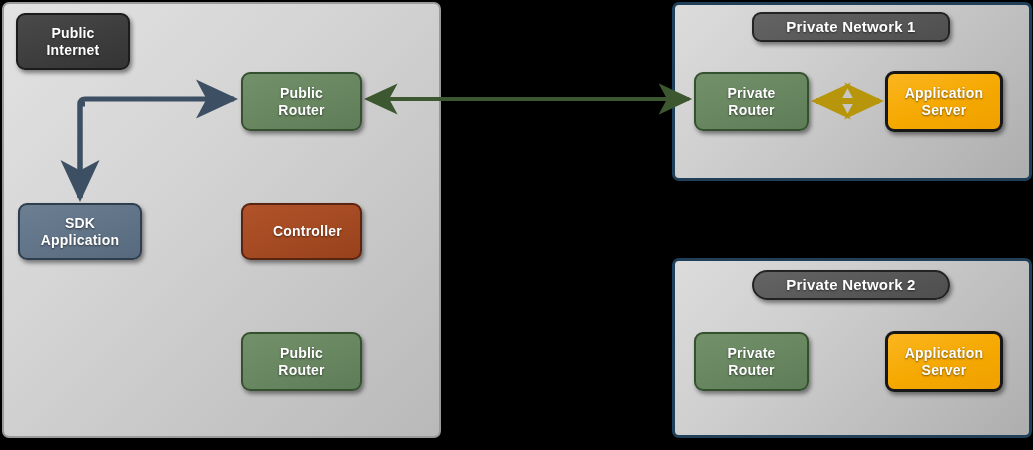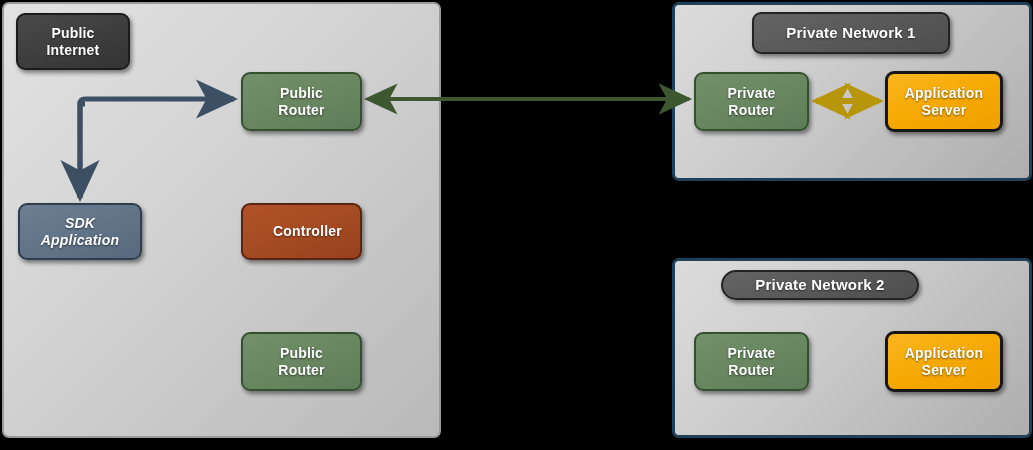--- a/index.html
+++ b/index.html
@@ -50,31 +50,31 @@
   .node-rust{
     background:linear-gradient(160deg,#b0522a 0%,#a44a22 55%,#97411c 100%);
     border:2px solid #5a2510;}
   .node-amber{
     background:linear-gradient(160deg,#fab520 0%,#f5a800 55%,#efa000 100%);
     border:3px solid #171717;color:#ffffff;}
 
   
   #n-public-internet{left:16px;top:13px;width:114px;height:57px;}
   #n-public-router-1{left:241px;top:72px;width:121px;height:59px;}
-  #n-sdk-application{left:18px;top:203px;width:124px;height:57px;font-style:italic;}
+  #n-sdk-application{left:18px;top:203px;width:124px;height:57px;}
   #n-controller{left:241px;top:203px;width:121px;height:57px;padding-left:12px;}
   #n-public-router-2{left:241px;top:332px;width:121px;height:59px;}
 
   
-  #n-pn1-title{left:752px;top:12px;width:198px;height:42px;}
+  #n-pn1-title{left:752px;top:12px;width:198px;height:30px;}
   #n-pn1-router{left:694px;top:72px;width:115px;height:59px;}
   #n-pn1-appserver{left:885px;top:71px;width:118px;height:61px;}
 
   
-  #n-pn2-title{left:721px;top:270px;width:198px;height:30px;border-radius:15px;}
+  #n-pn2-title{left:752px;top:270px;width:198px;height:30px;border-radius:15px;}
   #n-pn2-router{left:694px;top:332px;width:115px;height:59px;}
   #n-pn2-appserver{left:885px;top:331px;width:118px;height:61px;}
 
   
   .connector-layer{position:absolute;left:0;top:0;width:1033px;height:450px;
                    pointer-events:none;}
 </style>
 </head>
 <body>
 

